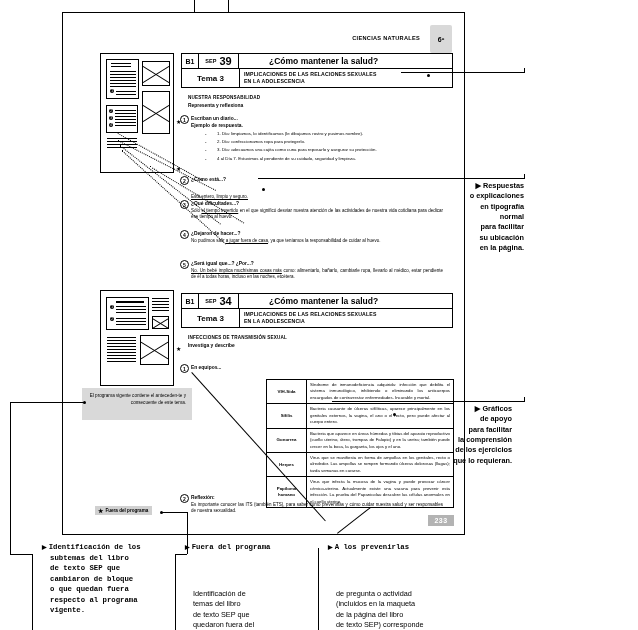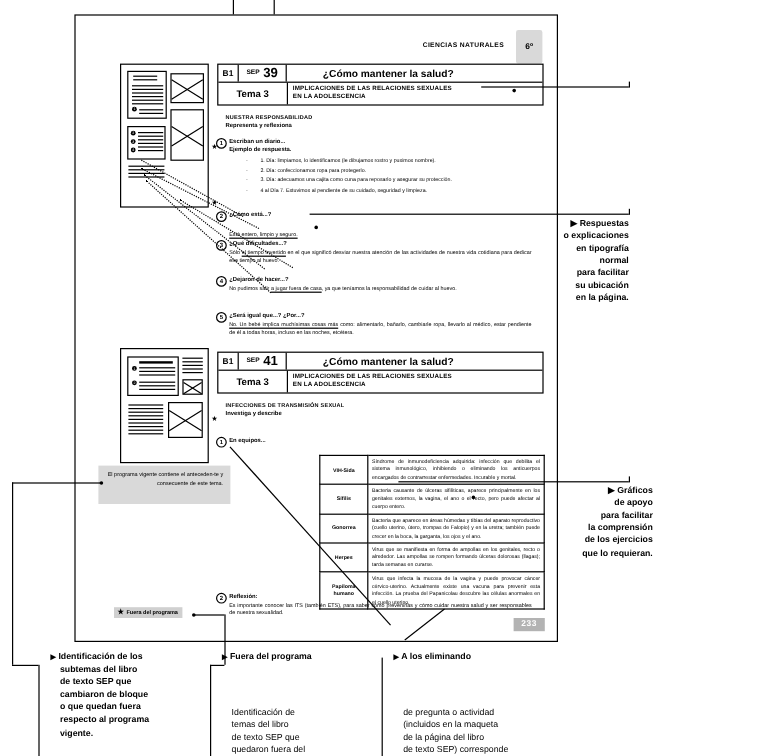--- a/index.html
+++ b/index.html
@@ -131,21 +131,21 @@
     position:absolute; text-align:right;
     font-size:7.3px; font-weight:bold; line-height:1.42;
   }
 
   
   .ann-bottom {
     position:absolute; font-size:7.3px; font-weight:bold; line-height:1.45;
   }
   .ann-bottom .tri { font-size:6px; }
   .ann-bottom .body { font-weight:normal;margin-top:36px; }
-  .ann-bottom .bold { font-weight:bold; }
+  .ann-bottom .bold { font-weight:bold;font-family:Liberation Mono, monospace; }
 
   
   .dotline { position:absolute; transform-origin: 0 0; height:0; border-top:1px dotted #000; }
   .solidline { position:absolute; transform-origin: 0 0; height:0; border-top:1px solid #000; }
 </style>
 </head>
 <body>
 
 <div id="root">
 
@@ -215,21 +215,21 @@
       <div class="qnum">5</div>
       <div class="qtitle">¿Será igual que...? ¿Por...?</div>
       <div class="qtext"><span class="u">No. Un bebé implica muchísimas cosas más</span><span> como: alimentarlo, bañarlo, cambiarle ropa, llevarlo al médico, estar pendiente de él a todas horas, incluso en las noches, etcétera.</span></div>
     </div>
 
     <div class="lesson" style="top:280px;">
       <div class="row1">
         <div class="cell-b">B1</div>
         <div class="cell-sep">
           <span class="sep-lbl">SEP</span>
-          <span class="sep-num">41</span>
+          <span class="sep-num">34</span>
         </div>
         <div class="cell-title">¿Cómo mantener la salud?</div>
       </div>
       <div class="row2">
         <div class="cell-tema">Tema  3</div>
         <div class="cell-sub">
           <span>IMPLICACIONES DE LAS RELACIONES SEXUALES</span>
           <span>EN LA ADOLESCENCIA</span>
         </div>
       </div>
@@ -400,21 +400,21 @@
 
   <div class="hline" style="left:258px; top:178px; width:266px;"></div>
   <div class="tick" style="left:524px; top:174px;"></div>
   <div class="ann-right" style="left:404px; top:181px; width:120px;">
     <span>▶</span>
     <span>Respuestas<br>o explicaciones<br>en tipografía<br>normal<br>para facilitar<br>su ubicación<br>en la página.</span>
   </div>
 
   <div class="hline" style="left:332px; top:401px; width:192px;"></div>
   <div class="tick" style="left:524px; top:397px;"></div>
-  <div class="ann-right" style="left:424px; top:404px; width:120px;">
+  <div class="ann-right" style="left:392px; top:404px; width:120px;">
     <span>▶</span>
     <span>Gráficos<br>de apoyo<br>para facilitar<br>la comprensión<br>de los ejercicios<br>que lo requieran.</span>
   </div>
 
   <div class="vline" style="left:32px; top:554px; height:76px;"></div>
   <div class="vline" style="left:175px; top:554px; height:76px;"></div>
   <div class="vline" style="left:318px; top:548px; height:82px;"></div>
 
   <div class="ann-bottom" style="left:42px; top:542px; width:130px;">
     <span class="tri">▶</span>
@@ -423,17 +423,17 @@
   </div>
 
   <div class="ann-bottom" style="left:185px; top:542px; width:130px;">
     <span class="tri">▶</span>
     <span class="bold">Fuera del programa</span><br>
     <span class="body" style="display:inline-block; padding-left:8px;">Identificación de<br>temas del libro<br>de texto SEP que<br>quedaron fuera del<br>programa vigente.</span>
   </div>
 
   <div class="ann-bottom" style="left:328px; top:542px; width:170px;">
     <span class="tri">▶</span>
-    <span class="bold">A los eliminando</span><br>
+    <span class="bold">A los prevenirlas</span><br>
     <span class="body" style="display:inline-block; padding-left:8px;">de pregunta o actividad<br>(incluidos en la maqueta<br>de la página del libro<br>de texto SEP) corresponde<br>el mismo número para<br>ubicar la respuesta</span>
   </div>
 
 </div>
 
 </body></html>

